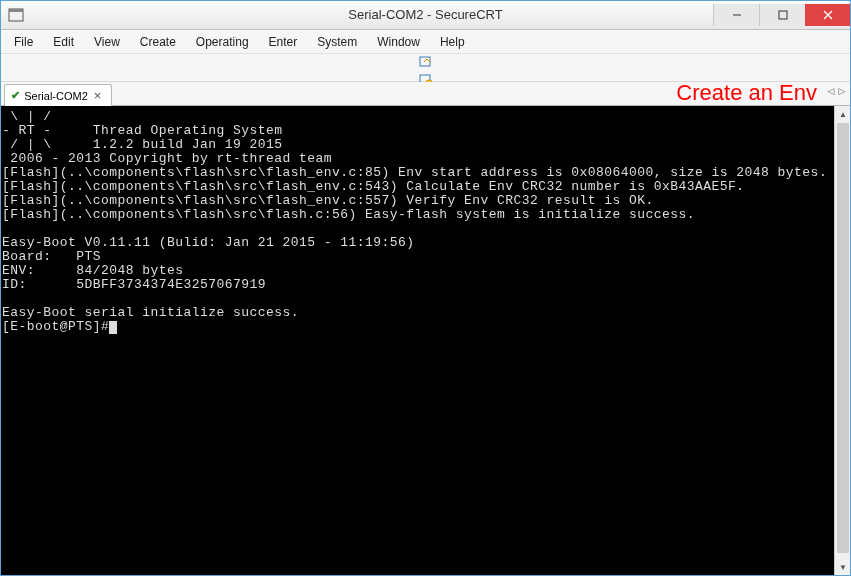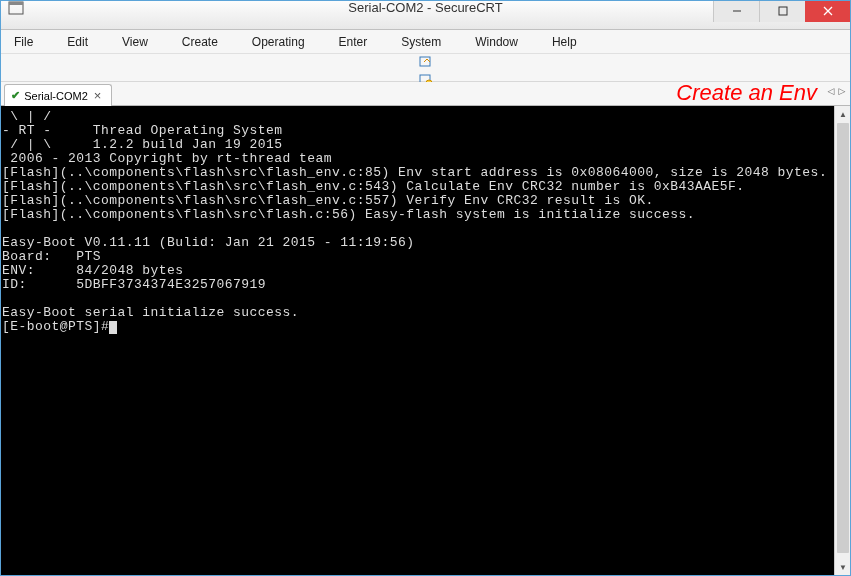--- a/index.html
+++ b/index.html
@@ -1,39 +1,39 @@
 <!DOCTYPE html>
 <html><head>
 <meta charset="utf-8">
 <style>
   * { margin: 0; padding: 0; box-sizing: border-box; }
   body { font-family: "Segoe UI", Tahoma, sans-serif; font-size: 12px; background: #fff; width: 851px; height: 576px; overflow: hidden; position: relative; }
   
-  .titlebar { height: 30px; background: linear-gradient(#fdfdfd, #e8e8e8); border-bottom: 1px solid #c0c0c0; display: flex; align-items: flex-start; position: relative; }
+  .titlebar { height: 30px; background: linear-gradient(#fdfdfd, #e8e8e8); border-bottom: 1px solid #c0c0c0; display: flex; align-items: center; position: relative; }
   .titlebar .app-icon { width: 16px; height: 16px; margin-left: 8px; }
   .titlebar .title-text { position: absolute; left: 0; right: 0; text-align: center; font-size: 13px; color: #333; pointer-events: none; }
   .win-controls { margin-left: auto; display: flex; height: 22px; }
   .win-btn { width: 46px; height: 22px; display: flex; align-items: center; justify-content: center; font-size: 11px; }
   .win-btn.min, .win-btn.max { background: #e8e8e8; border-left: 1px solid #c8c8c8; }
   .win-btn.close { background: #e04343; color: #fff; }
   .win-btn.close svg line { stroke: #fff; }
   
-  .menubar { height: 24px; background: #f6f6f6; display: flex; align-items: center; padding: 0 4px; gap: 14px; border-bottom: 1px solid #e0e0e0; }
+  .menubar { height: 24px; background: #f6f6f6; display: flex; align-items: center; padding: 0 4px; gap: 0; border-bottom: 1px solid #e0e0e0; }
   .menu-item { padding: 3px 10px; font-size: 12px; color: #222; cursor: default; }
   
   .toolbar { height: 28px; background: #f6f6f6; display: flex; align-items: center; padding: 0 6px; gap: 2px; border-bottom: 1px solid #d8d8d8; flex-direction: column; }
   .tb-icon { width: 18px; height: 18px; display: flex; align-items: center; justify-content: center; }
   .tb-sep { width: 6px; height: 22px; border-left: 1px solid #ccc; margin: 0 2px; }
   .host-input { width: 130px; height: 20px; border: 1px solid #ccc; padding: 0 4px; font-size: 11px; color: #888; font-style: italic; }
   
   .tabstrip { height: 24px; background: #f6f6f6; display: flex; align-items: flex-end; padding: 0 4px; position: relative; border-bottom: 1px solid #b8b8b8; }
   .tab { height: 22px; background: #fff; border: 1px solid #b8b8b8; border-bottom: none; padding: 0 8px 0 6px; display: flex; align-items: center; gap: 4px; font-size: 11px; position: relative; top: 1px; border-radius: 3px 3px 0 0; }
   .tab .check { color: #2a8a2a; font-weight: bold; font-size: 11px; }
   .tab .tab-close { font-size: 13px; color: #555; padding: 0 2px; }
-  .annotation { position: absolute; right: 34px; top: -2px; color: #ff0000; font-size: 22px; font-family: Arial, sans-serif; font-weight: normal; font-style: italic; }
+  .annotation { position: absolute; right: 34px; top: -2px; color: #ff0000; font-size: 22px; font-family: Arial, sans-serif; font-weight: normal; }
   .tab-nav { position: absolute; right: 4px; top: 4px; display: flex; gap: 1px; }
   .tab-nav span { font-size: 9px; color: #666; width: 10px; text-align: center; }
   
   .terminal-wrap { position: relative; height: 470px; display: flex; }
   .terminal { flex: 1; background: #000; color: #ddd; font-family: "Consolas","Courier New",monospace; font-size: 13px; line-height: 14px; padding: 4px 2px 2px 2px; white-space: pre; overflow: hidden; letter-spacing: 0.45px; }
   .terminal .cursor { display: inline-block; width: 8px; height: 13px; background: #ddd; vertical-align: text-bottom; }
   .scrollbar { width: 17px; background: #f0f0f0; border-left: 1px solid #ccc; position: relative; }
   .scroll-arrow { height: 17px; background: #f0f0f0; display: flex; align-items: center; justify-content: center; font-size: 8px; color: #555; }
   .scroll-thumb { position: absolute; top: 17px; left: 2px; right: 2px; height: 430px; background: #cdcdcd; border-radius: 1px; }
   

